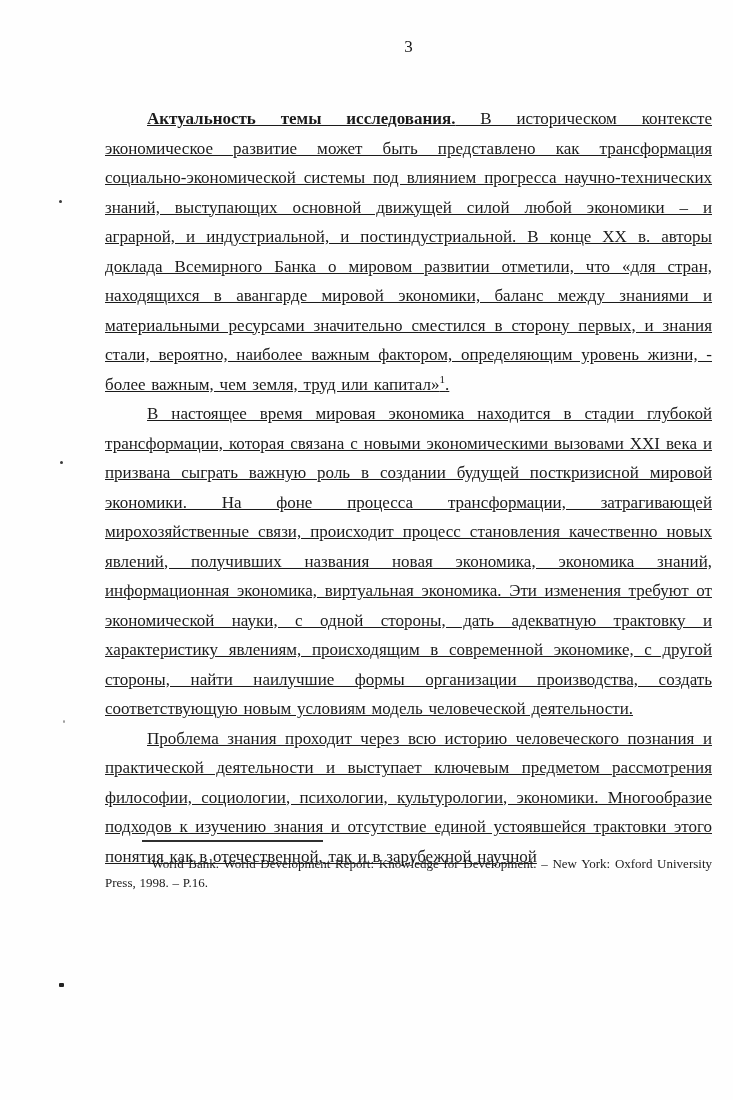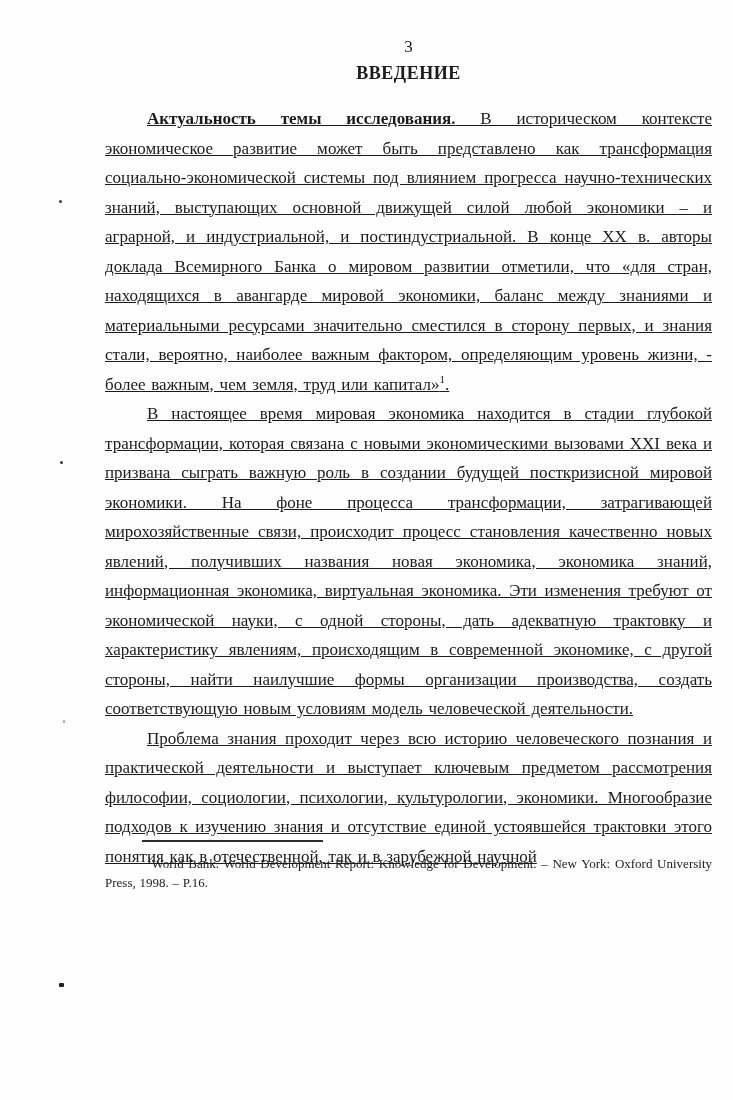--- a/index.html
+++ b/index.html
@@ -51,21 +51,20 @@
   .dot-3 { left: 63px; top: 720px; width: 2px; height: 3px; background: #9a9a9a; }
   .dot-4 { left: 59px; top: 983px; width: 5px; height: 4px; background: #222; border-radius: 1px; }
 </style>
 </head>
 <body>
 
 <div class="page">
 
   <div class="page-number">3</div>
 
-  <h1 class="heading">ВВЕДЕНИЕ</h1>
 
   <div class="body-text">
     <p><b>Актуальность темы исследования.</b><span> В историческом контексте экономическое развитие может быть представлено как трансформация социально-экономической системы под влиянием прогресса научно-технических знаний, выступающих основной движущей силой любой экономики – и аграрной, и индустриальной, и постиндустриальной. В конце XX в. авторы доклада Всемирного Банка о мировом развитии отметили, что «для стран, находящихся в авангарде мировой экономики, баланс между знаниями и материальными ресурсами значительно сместился в сторону первых, и знания стали, вероятно, наиболее важным фактором, определяющим уровень жизни, - более важным, чем земля, труд или капитал»</span><sup>1</sup><span>.</span></p>
     <p><span>В настоящее время мировая экономика находится в стадии глубокой трансформации, которая связана с новыми экономическими вызовами XXI века и призвана сыграть важную роль в создании будущей посткризисной мировой экономики. На фоне процесса трансформации, затрагивающей мирохозяйственные связи, происходит процесс становления качественно новых явлений, получивших названия новая экономика, экономика знаний, информационная экономика, виртуальная экономика. Эти изменения требуют от экономической науки, с одной стороны, дать адекватную трактовку и характеристику явлениям, происходящим в современной экономике, с другой стороны, найти наилучшие формы организации производства, создать соответствующую новым условиям модель человеческой деятельности.</span></p>
     <p><span>Проблема знания проходит через всю историю человеческого познания и практической деятельности и выступает ключевым предметом рассмотрения философии, социологии, психологии, культурологии, экономики. Многообразие подходов к изучению знания и отсутствие единой устоявшейся трактовки этого понятия как в отечественной, так и в зарубежной научной</span></p>
   </div>
 
   <div class="footnote-area">
     <hr class="fn-separator">
     <p class="footnote-text"><sup>1</sup><span>World Bank. World Development Report: Knowledge for Development. – New York: Oxford University Press, 1998. – P.16.</span></p>

